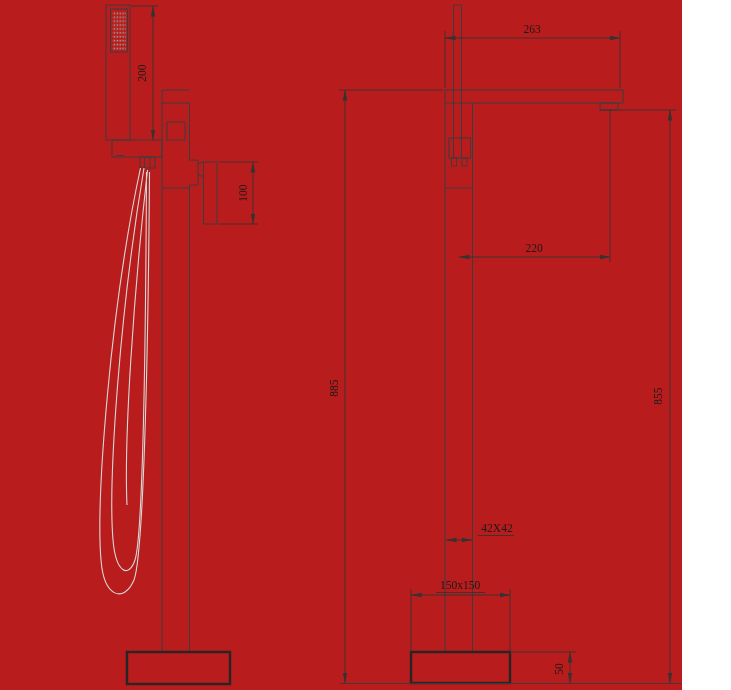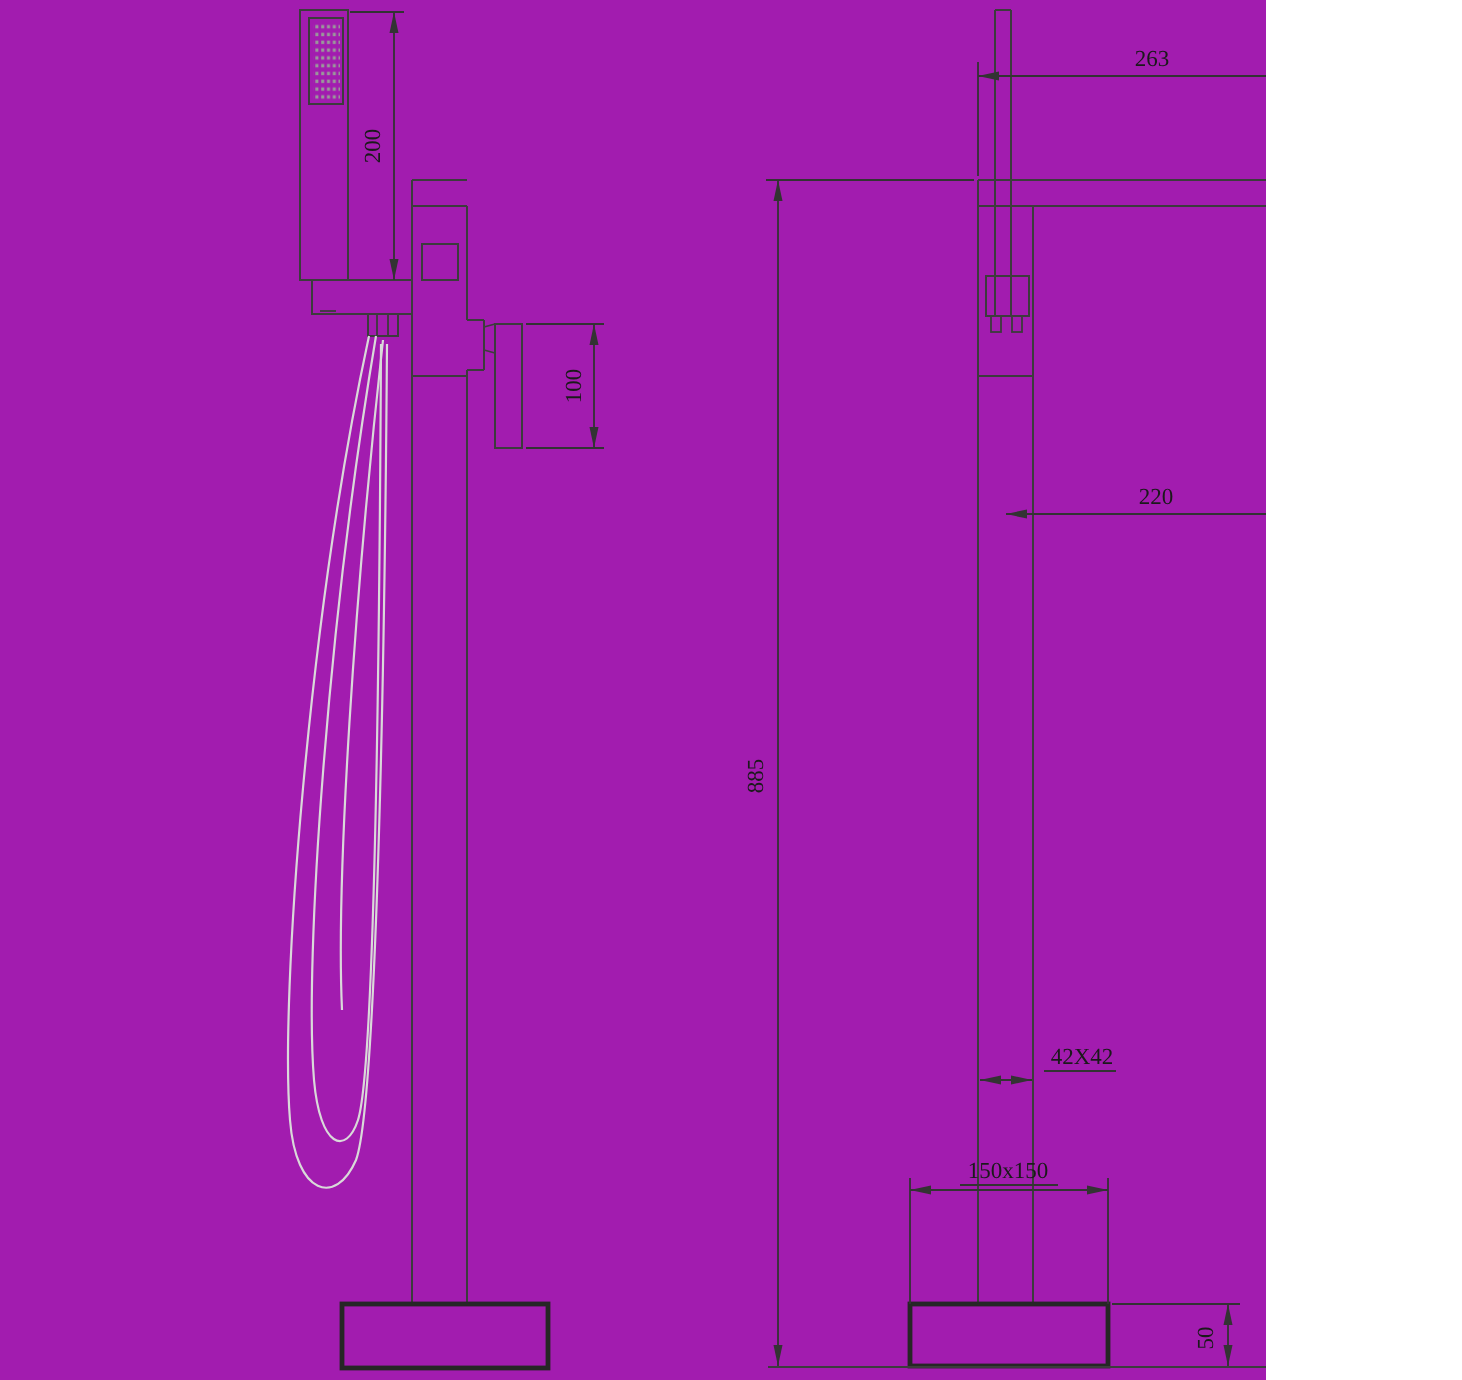--- a/index.html
+++ b/index.html
@@ -1,17 +1,17 @@
 <!DOCTYPE html>
 <html><head>
 <meta charset="utf-8">
 <style>
   html,body{margin:0;padding:0;background:#ffffff;}
-  #stage{position:relative;width:589px;height:690px;background:#a21caf;overflow:hidden;
-         font-family:"Liberation Serif", serif;padding-left:44px;}
+  #stage{position:relative;width:682px;height:690px;background:#b91c1c;overflow:hidden;
+         font-family:"Liberation Serif", serif;}
   svg{display:block}
   .ln{stroke:#3c3c3c;stroke-width:1;fill:none;}
   .thin{stroke:#3c3c3c;stroke-width:0.9;fill:none;}
   .dimln{stroke:#333333;stroke-width:0.9;fill:none;}
   .thick{stroke:#262626;stroke-width:2.4;fill:none;}
   .hose{stroke:#d9d9d9;stroke-width:1.1;fill:none;}
   .dimtxt{font-family:"Liberation Serif", serif;font-size:11.5px;fill:#1a1a1a;}
 </style>
 </head>
 <body>

